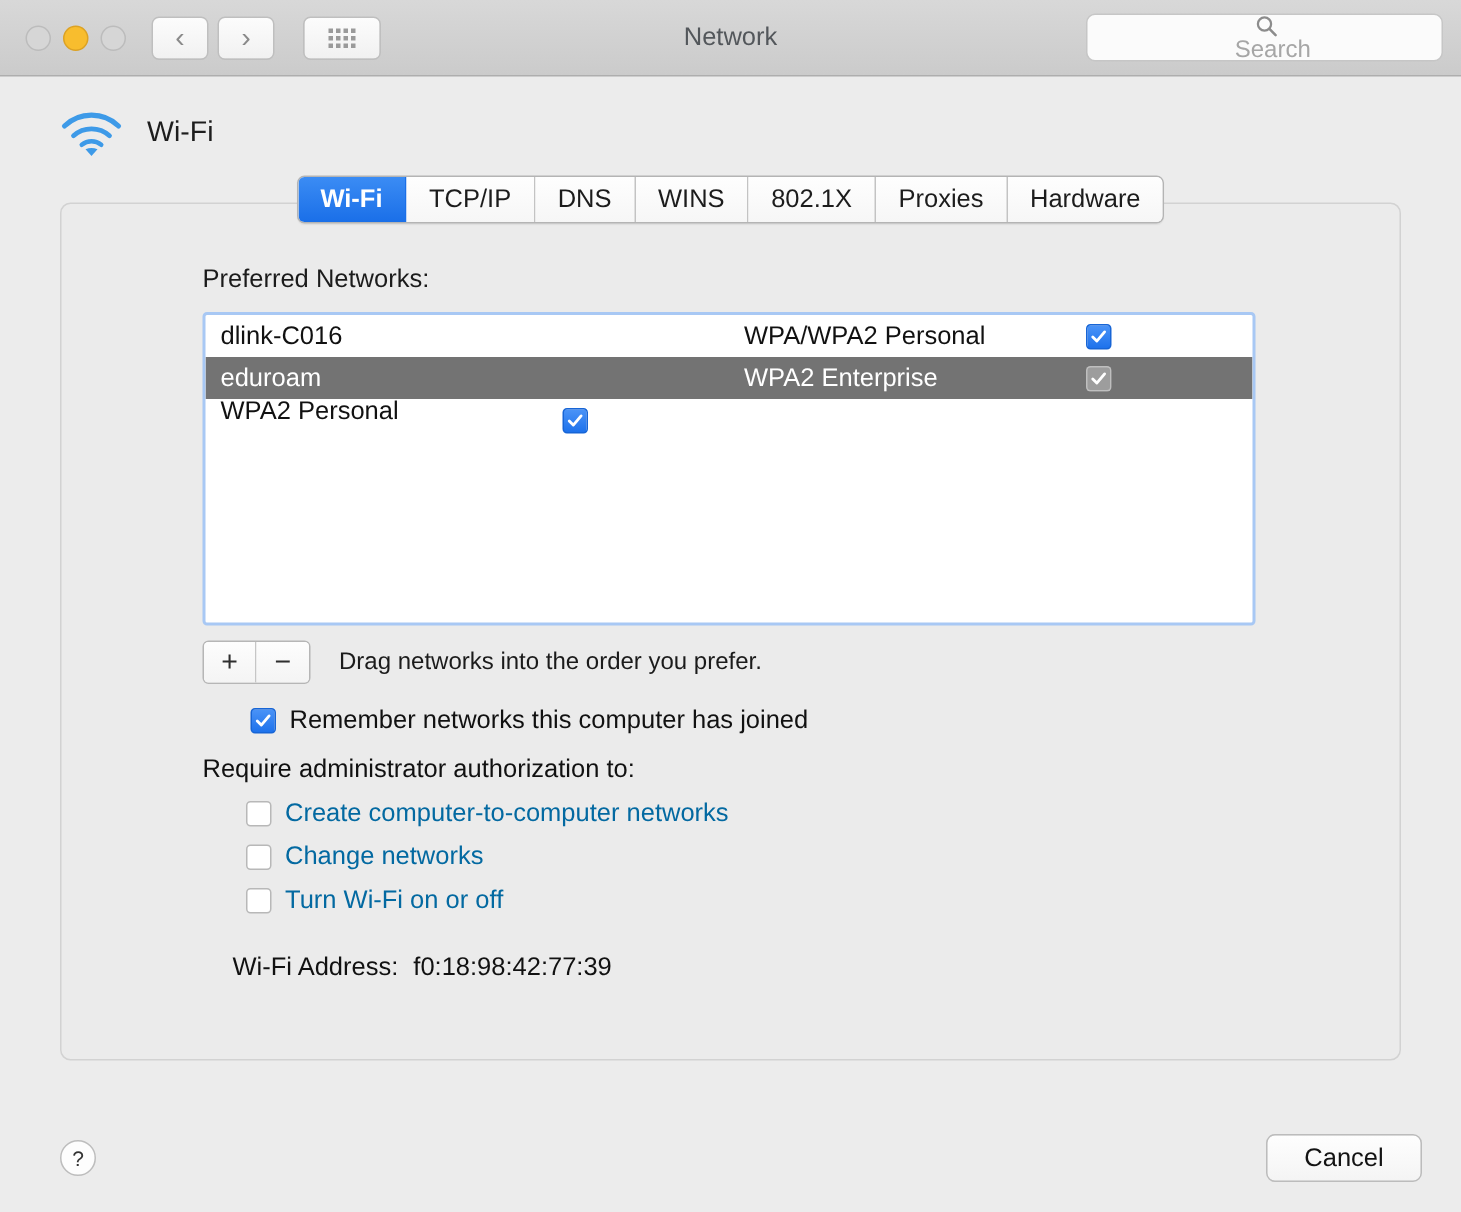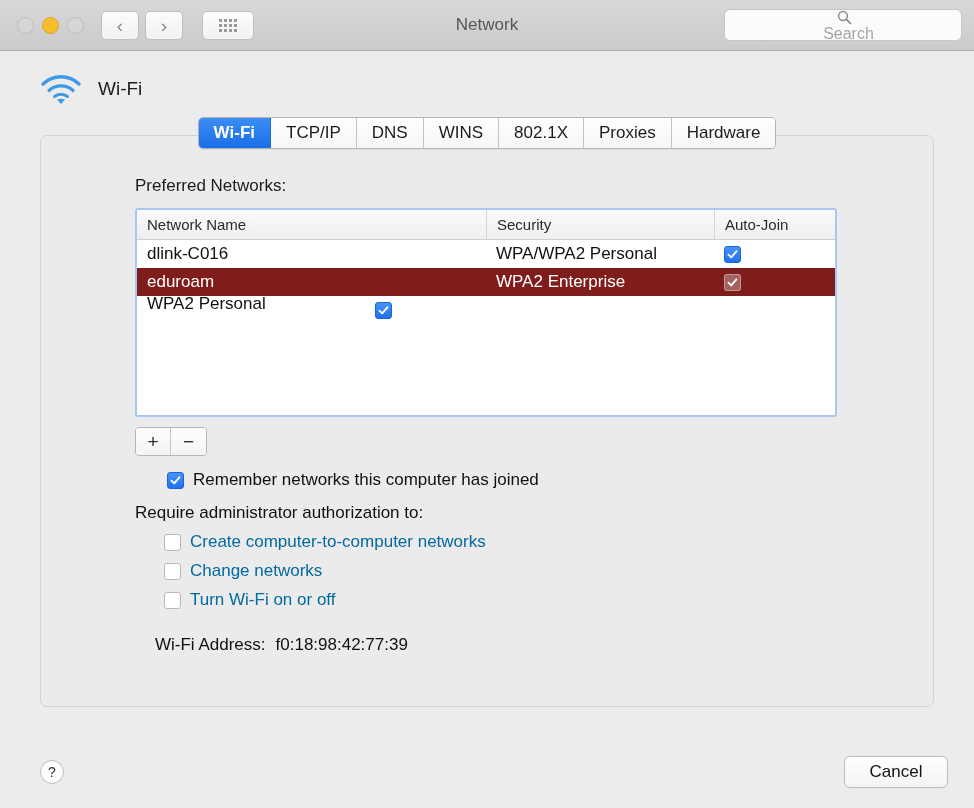--- a/index.html
+++ b/index.html
@@ -196,21 +196,21 @@
   .th-sec  { width: 228px; border-left: 1px solid #d5d5d5; }
   .th-join { flex: 1 1 auto; border-left: 1px solid #d5d5d5; }
 
   .trow {
     display: flex;
     height: 28px;
     align-items: center;
     font-size: 17px;
     color: #111111;
   }
-  .trow.selected { background: #7f1d1d; color: #ffffff; text-align: center; }
+  .trow.selected { background: #737373; color: #ffffff; text-align: center; }
   .td { padding-left: 10px; display: flex; align-items: center; height: 100%; }
   .td-name { width: 349px; }
   .td-sec  { width: 228px; }
   .td-join { flex: 1 1 auto; }
 
   
   .trow.artifact .td-sec { align-items: flex-start; margin-top: -5px; }
 
   .cb {
     width: 17px; height: 17px;
@@ -390,25 +390,20 @@
       </div>
     </div>
 
     <div class="panel">
       <div class="panel-inner">
 
         <div class="section-label">Preferred Networks:</div>
 
         <div class="table-wrap">
 
-          <div class="table-head">
-            <div class="th th-name">Network Name</div>
-            <div class="th th-sec">Security</div>
-            <div class="th th-join">Auto-Join</div>
-          </div>
 
           <div class="trow">
             <div class="td td-name">dlink-C016</div>
             <div class="td td-sec">WPA/WPA2 Personal</div>
             <div class="td td-join">
               <span class="cb">
                 <svg width="11" height="11" viewBox="0 0 11 11">
                     <path d="M1.5 5.7 L4.2 8.4 L9.4 2.3" fill="none" stroke="#ffffff" stroke-width="1.9" stroke-linecap="round" stroke-linejoin="round"></path>
                   </svg>
               </span>
@@ -438,20 +433,21 @@
             </div>
           </div>
 
         </div>
 
         <div class="pm-row">
           <div class="pm">
             <div>+</div>
             <div>−</div>
           </div>
+          <span class="pm-hint">Drag networks into the order you prefer.</span>
         </div>
 
         <div class="chk-line">
           <span class="cb">
             <svg width="11" height="11" viewBox="0 0 11 11">
                 <path d="M1.5 5.7 L4.2 8.4 L9.4 2.3" fill="none" stroke="#ffffff" stroke-width="1.9" stroke-linecap="round" stroke-linejoin="round"></path>
               </svg>
           </span>
           <span class="lbl">Remember networks this computer has joined</span>
         </div>

